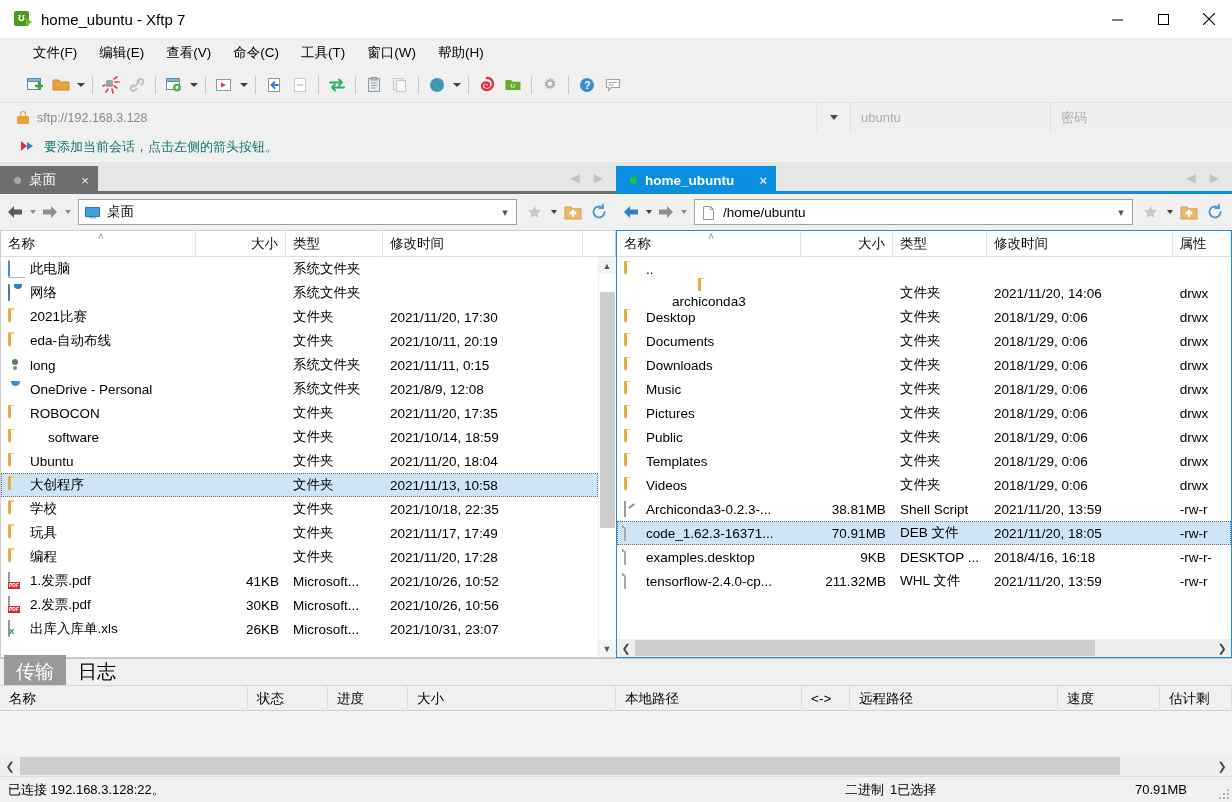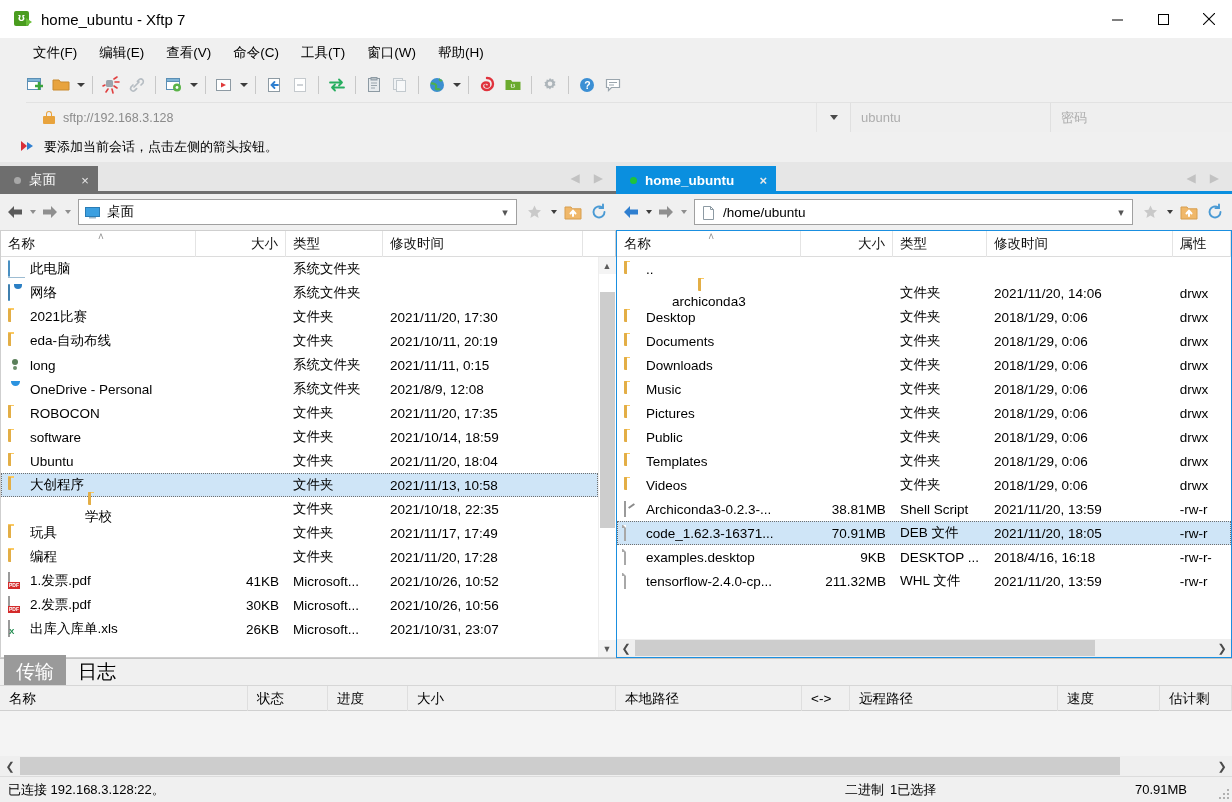--- a/index.html
+++ b/index.html
@@ -31,34 +31,34 @@
   .menu-item { padding:4px 11px; font-size:13.5px; color:#000; }
 
   
   .toolbar { height:34px; background:#f0f0f0; display:flex; align-items:center; padding-left:22px; flex:0 0 34px; }
   .tb { width:26px; height:26px; display:flex; align-items:center; justify-content:center; position:relative; }
   .tb-caret { width:13px; height:26px; display:flex; align-items:center; justify-content:center; }
   .tb-caret i { width:0;height:0;border-left:4px solid transparent;border-right:4px solid transparent;border-top:4px solid #3c3c3c; }
   .tb-sep { width:1px; height:18px; background:#c8c8c8; margin:0 5px; }
 
   
-  .addrrow { height:30px; background:#f0f0f0; display:flex; align-items:stretch; border-top:1px solid #e2e2e2; flex:0 0 30px; padding-left:10px;margin-left:26px;}
+  .addrrow { height:30px; background:#f0f0f0; display:flex; align-items:stretch; border-top:1px solid #e2e2e2; flex:0 0 30px; padding-left:10px;}
   .addr-field { flex:1 1 auto; background:#f0f0f0; display:flex; align-items:center; padding-left:7px; min-width:0; }
   .lock { width:12px; height:13px; position:relative; margin-right:8px; flex:0 0 12px;}
   .lock .body { position:absolute; bottom:0; left:0; width:12px; height:8px; background:#e8a33d; border-radius:1px; }
   .lock .sh { position:absolute; top:0; left:3px; width:6px; height:6px; border:1.6px solid #e8a33d; border-bottom:none; border-radius:3px 3px 0 0; }
   .addr-text { color:#8a8a8a; font-size:12.5px; }
   .addr-caret { width:34px; display:flex; align-items:center; justify-content:center; border-left:1px solid #e4e4e4;}
   .addr-caret i { width:0;height:0;border-left:4px solid transparent;border-right:4px solid transparent;border-top:5px solid #4a4a4a; }
   .cred { width:200px; background:#efefef; border-left:1px solid #e0e0e0; display:flex; align-items:center; padding-left:10px; color:#adadad; font-size:13px; }
 
   
   .hintrow { height:30px; background:#f0f0f0; display:flex; align-items:center; padding-left:20px; flex:0 0 30px; }
   .hint-flag { width:16px;height:14px; margin-right:8px; position:relative; }
-  .hint-text { color:#000000; font-size:13px; }
+  .hint-text { color:#0f766e; font-size:13px; }
 
   
   .panes { flex:1 1 auto; display:flex; min-height:0; background:#f0f0f0; }
   .pane { display:flex; flex-direction:column; min-width:0; }
   .pane.left { width:616px; }
   .pane.right { width:616px; }
 
   .tabstrip { height:32px; background:#e6e6e6; display:flex; align-items:flex-end; position:relative; flex:0 0 32px; }
   .tab { height:28px; display:flex; align-items:center; padding:0 6px 0 14px; font-size:13.5px; }
   .tab.inactive { background:#6e6e6e; color:#fff; }
@@ -496,21 +496,21 @@
               <div class="row">
                 <div class="cell" style="width: 195px;">
                   <span class="ficon"><span class="ic-folder"></span></span>
                   <span>ROBOCON</span>
                 </div>
                 <div class="cell num" style="width: 90px;"></div>
                 <div class="cell" style="width: 97px;">文件夹</div>
                 <div class="cell" style="width: 200px;">2021/11/20, 17:35</div>
               </div>
               <div class="row">
-                <div class="cell" style="width: 195px;">
+                <div class="cell" style="width: 195px; gap: 18px;">
                   <span class="ficon"><span class="ic-folder"></span></span>
                   <span>software</span>
                 </div>
                 <div class="cell num" style="width: 90px;"></div>
                 <div class="cell" style="width: 97px;">文件夹</div>
                 <div class="cell" style="width: 200px;">2021/10/14, 18:59</div>
               </div>
               <div class="row">
                 <div class="cell" style="width: 195px;">
                   <span class="ficon"><span class="ic-folder"></span></span>
@@ -523,21 +523,21 @@
               <div class="row sel focus">
                 <div class="cell" style="width: 195px;">
                   <span class="ficon"><span class="ic-folder"></span></span>
                   <span>大创程序</span>
                 </div>
                 <div class="cell num" style="width: 90px;"></div>
                 <div class="cell" style="width: 97px;">文件夹</div>
                 <div class="cell" style="width: 200px;">2021/11/13, 10:58</div>
               </div>
               <div class="row">
-                <div class="cell" style="width: 195px; flex-direction: column;">
+                <div class="cell" style="width: 195px;">
                   <span class="ficon"><span class="ic-folder"></span></span>
                   <span>学校</span>
                 </div>
                 <div class="cell num" style="width: 90px;"></div>
                 <div class="cell" style="width: 97px;">文件夹</div>
                 <div class="cell" style="width: 200px;">2021/10/18, 22:35</div>
               </div>
               <div class="row">
                 <div class="cell" style="width: 195px;">
                   <span class="ficon"><span class="ic-folder"></span></span>

